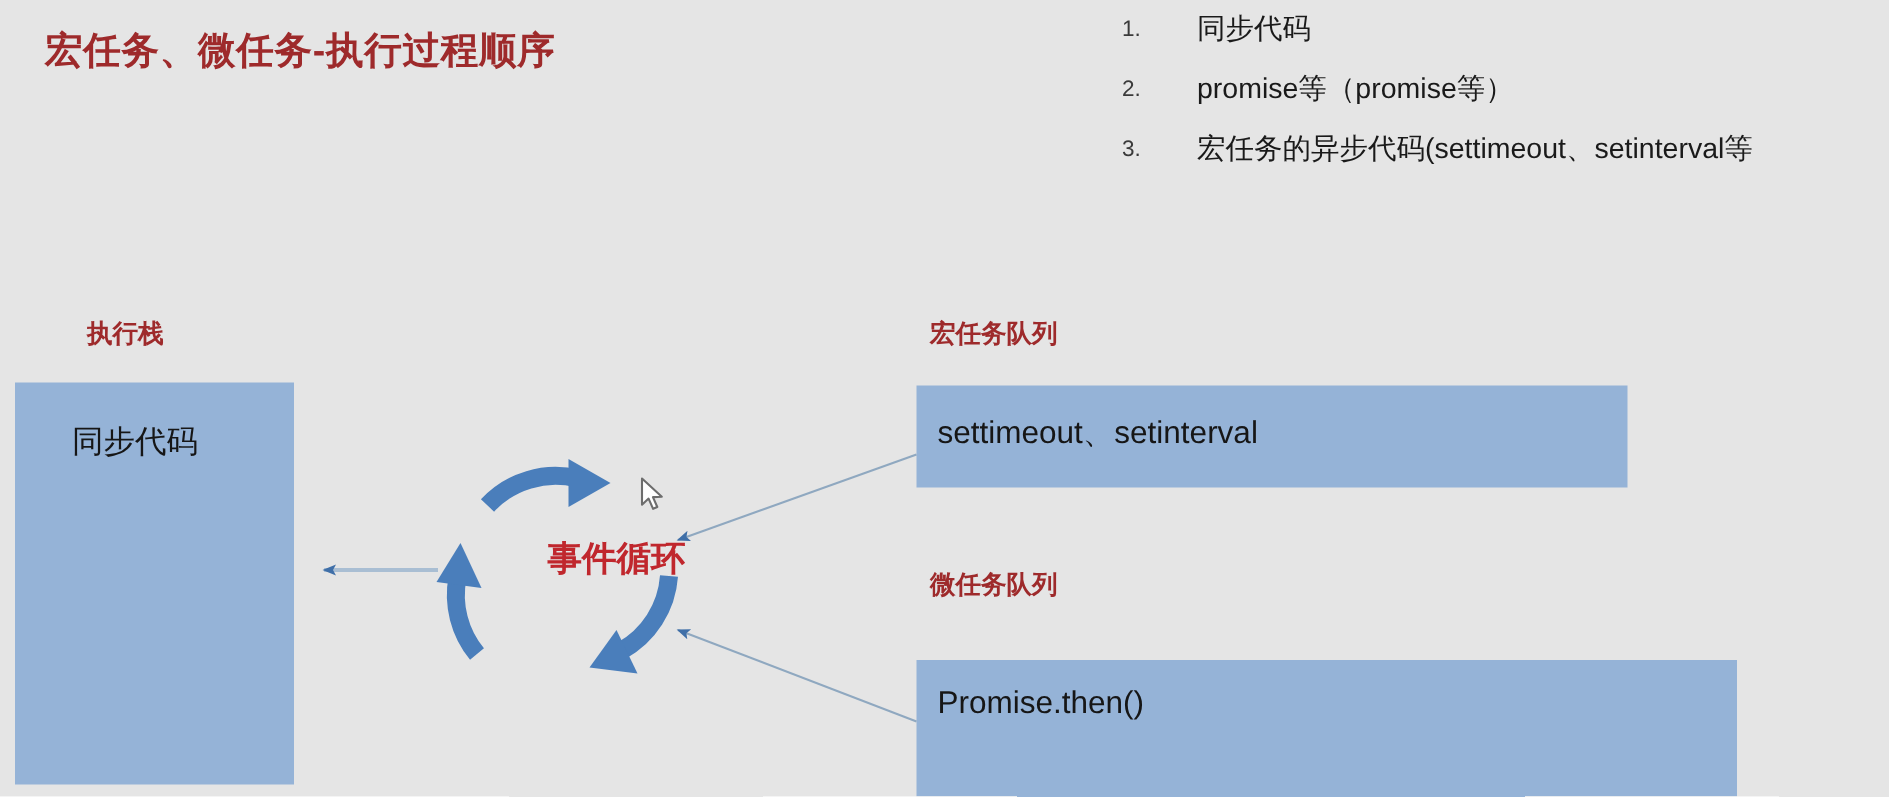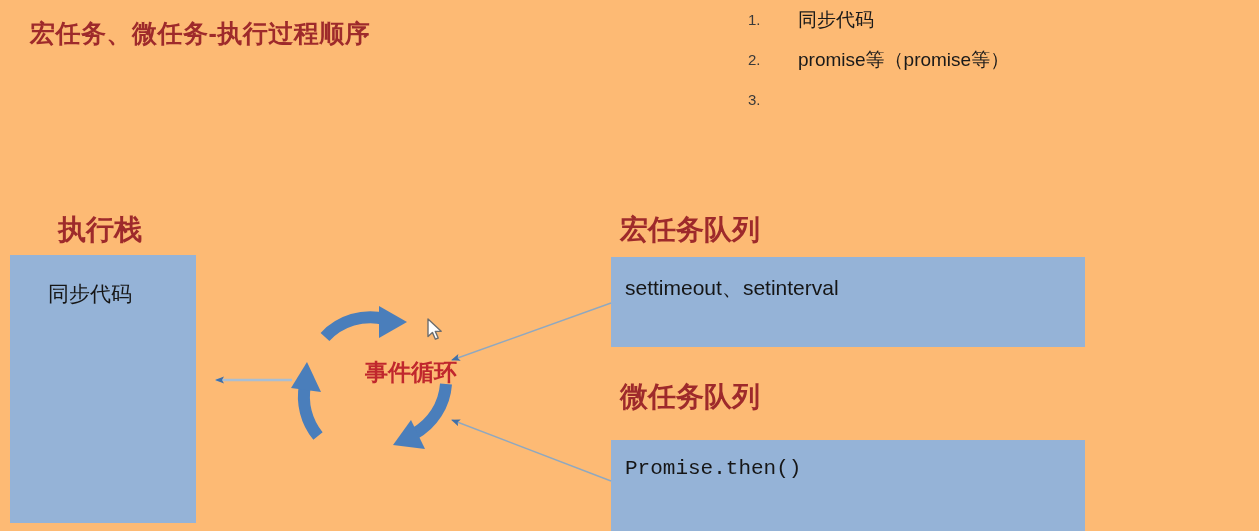--- a/index.html
+++ b/index.html
@@ -7,21 +7,21 @@
     padding: 0;
     background: #ffffff;
   }
   body {
     font-family: "Liberation Sans", sans-serif;
   }
   #canvas {
     position: relative;
     width: 1259px;
     height: 531px;
-    background: #fdba74;
+    background: #e5e5e5;
     overflow: hidden;
   }
 
   
   .slide-title {
     position: absolute;
     left: 30px;
     top: 17px;
     font-size: 25px;
     font-weight: bold;
@@ -58,21 +58,21 @@
     position: absolute;
     left: 50px;
     top: 0;
     font-size: 19px;
     color: #1a1a1a;
   }
 
   
   .red-label {
     position: absolute;
-    font-size: 28px;
+    font-size: 17px;
     font-weight: bold;
     color: #9E2A2B;
     white-space: nowrap;
   }
   #label-stack { left: 58px; top: 211px; }
   #label-macro { left: 620px; top: 211px; }
   #label-micro { left: 620px; top: 378px; }
 
   
   .blue-box {
@@ -91,30 +91,29 @@
     top: 255px;
     width: 186px;
     height: 268px;
   }
   #box-stack .box-text { left: 38px; top: 25px; }
 
   #box-macro {
     left: 611px;
     top: 257px;
     width: 474px;
-    height: 90px;
+    height: 68px;
   }
   #box-macro .box-text { left: 14px; top: 17px; }
 
   #box-micro {
     left: 611px;
     top: 440px;
-    width: 474px;
+    width: 547px;
     height: 91px;
-    font-family: Liberation Mono, monospace;
   }
   #box-micro .box-text { left: 14px; top: 17px; }
 
   
   #event-loop-group {
     position: absolute;
     left: 283px;
     top: 300px;
     width: 200px;
     height: 180px;
@@ -156,20 +155,21 @@
     <div class="note-item">
       <span class="note-num">1.</span>
       <span class="note-text">同步代码</span>
     </div>
     <div class="note-item">
       <span class="note-num">2.</span>
       <span class="note-text">promise等（promise等）</span>
     </div>
     <div class="note-item">
       <span class="note-num">3.</span>
+      <span class="note-text">宏任务的异步代码(settimeout、setinterval等</span>
     </div>
   </div>
 
   <div class="red-label" id="label-stack">执行栈</div>
   <div class="red-label" id="label-micro">微任务队列</div>
   <div class="red-label" id="label-macro">宏任务队列</div>
 
   <div class="blue-box" id="box-stack">
     <span class="box-text">同步代码</span>
   </div>

